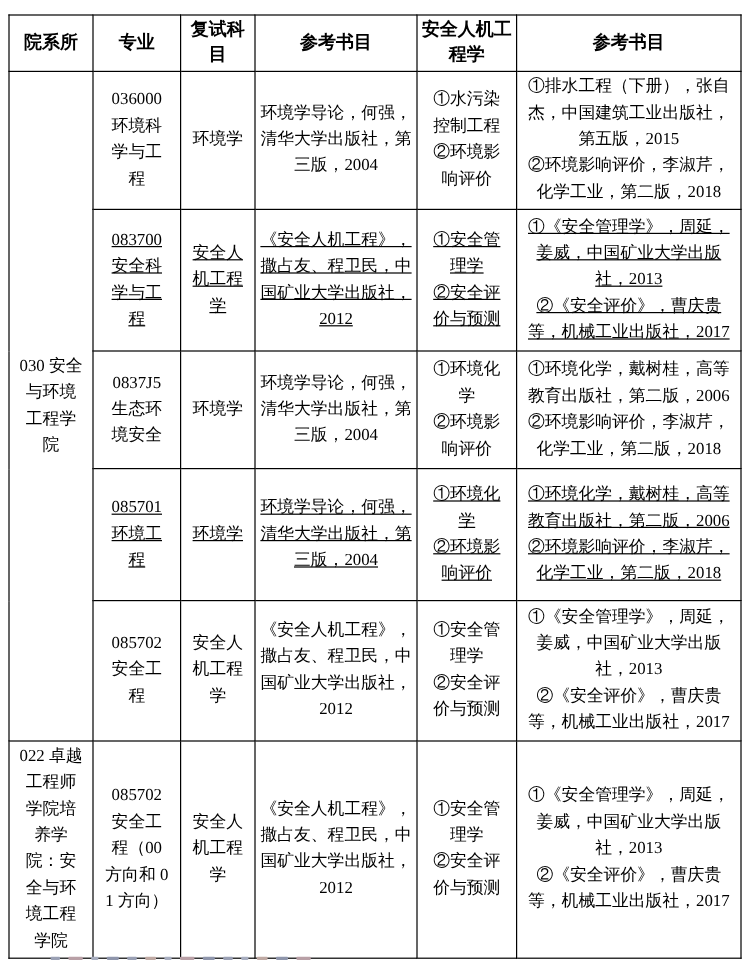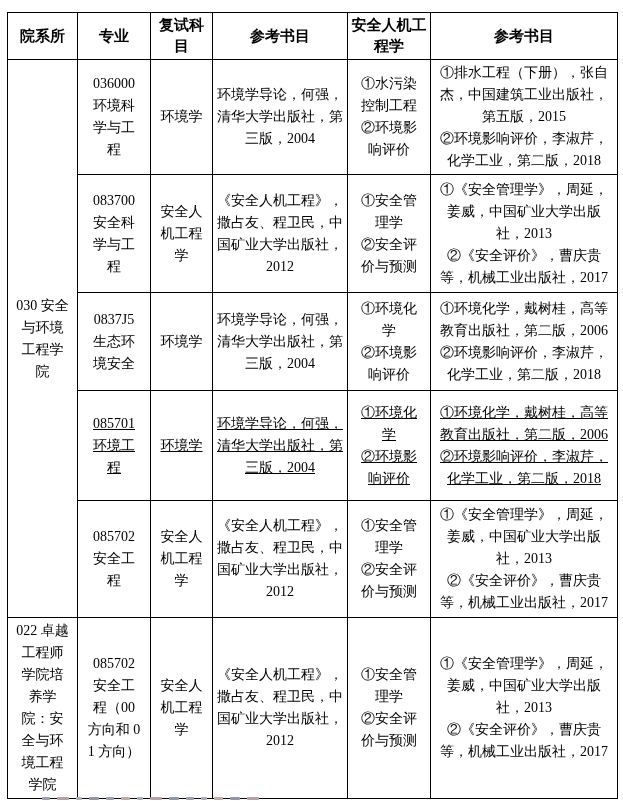--- a/index.html
+++ b/index.html
@@ -20,21 +20,21 @@
   }
   .doc th{font-size:15px;line-height:21px;font-weight:bold;padding:2px 3px;}
   td.c1{padding:2px 7px;}
   td.c2{padding:2px 9px;}
   td.c3{padding:2px 5px;}
   td.c4{padding:2px 4px;}
   td.c5{padding:2px 9px;}
   td.c6{padding:2px 7px;}
   tr.hdr{height:43px;}
   tr.r1{height:112px;}
-  tr.r2{height:118px;}
+  tr.r2{height:118px;text-decoration:underline;}
   tr.r3{height:98px;}
   tr.r4{height:110px;text-decoration:underline;}
   tr.r5{height:117px;}
   tr.r6{height:177px;}
   .clip{
     position:absolute;left:42px;top:797px;width:350px;height:4px;
     overflow:hidden;font-size:0;line-height:0;
   }
   .frag{display:inline-block;height:3px;vertical-align:top;margin-right:7px;border-radius:1px;}
   .fg1{background:#9aa0b4;width:8px;}

